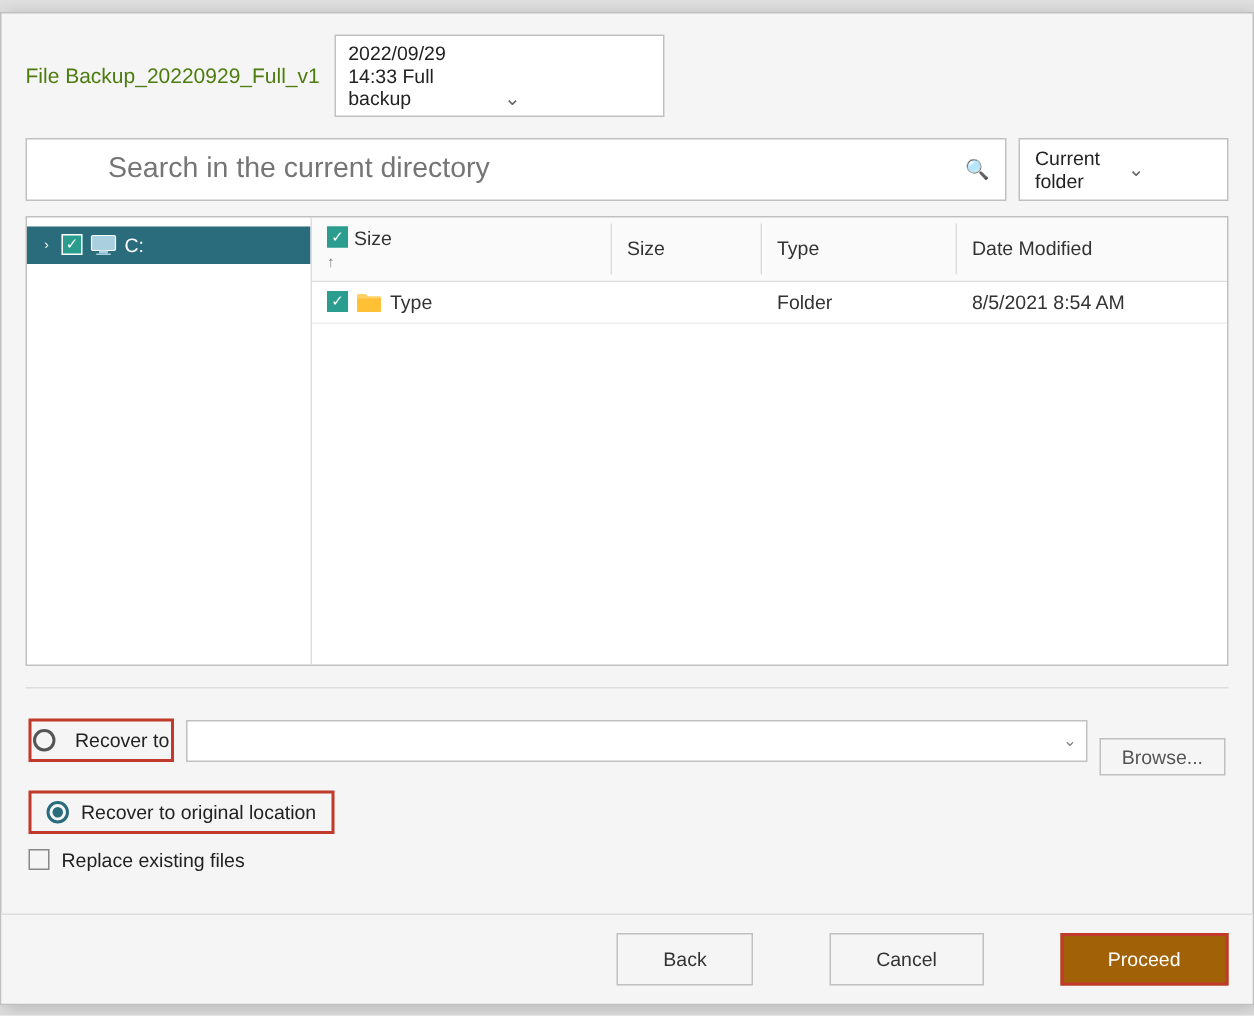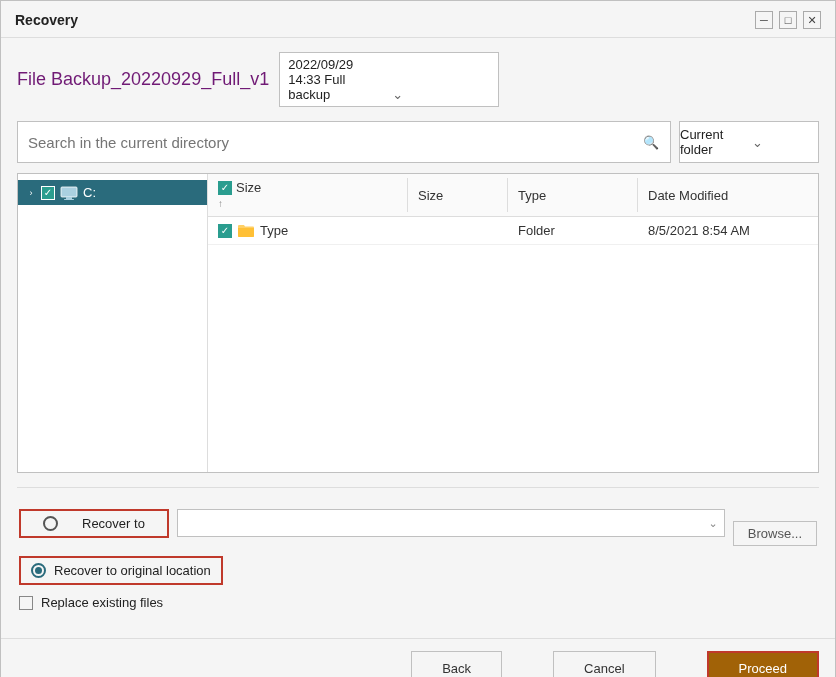--- a/index.html
+++ b/index.html
@@ -56,22 +56,22 @@
       flex: 1;
     }
 
     .backup-row {
       display: flex;
       align-items: center;
       gap: 10px;
       margin-bottom: 14px;
     }
     .backup-label {
-      font-size: 18px;
-      color: #701a75;
+      font-size: 14px;
+      color: #4d7c0f;
       white-space: nowrap;
     }
     .backup-dropdown {
       display: flex;
       align-items: flex-end;
       border: 1px solid #c0c0c0;
       background: #fff;
       padding: 4px 8px;
       gap: 6px;
       cursor: pointer;
@@ -91,31 +91,32 @@
       align-items: center;
       border: 1px solid #c0c0c0;
       background: #fff;
       padding: 5px 10px;
       gap: 6px;
     }
     .search-box input {
       border: none;
       outline: none;
       flex: 1;
-      font-size: 15px;
+      font-size: 19px;
       background: transparent;
       color: #888;
+      margin-left: 44px;
     }
     .search-icon { color: #888; font-size: 13px; }
     .folder-dropdown {
       display: flex;
       align-items: center;
       border: 1px solid #c0c0c0;
       background: #fff;
-      padding: 5px 0;
+      padding: 5px 10px;
       gap: 6px;
       cursor: pointer;
       min-width: 140px;
     }
     .folder-dropdown span { font-size: 13px; flex: 1; }
 
     .file-browser {
       display: flex;
       border: 1px solid #c0c0c0;
       background: #fff;
@@ -312,28 +313,20 @@
     .dropdown-arrow-sm {
       color: #888;
       font-size: 11px;
     }
   </style>
 </head>
 <body>
 
 <div class="window">
 
-  <div class="title-bar">
-    <span class="title-bar-title">Recovery</span>
-    <div class="title-bar-controls">
-      <button class="title-btn">─</button>
-      <button class="title-btn">□</button>
-      <button class="title-btn">✕</button>
-    </div>
-  </div>
 
   <div class="content">
 
     <div class="backup-row">
       <span class="backup-label">File Backup_20220929_Full_v1</span>
       <div class="backup-dropdown">
         <span>2022/09/29 14:33 Full backup</span>
         <span class="dropdown-arrow">⌄</span>
       </div>
     </div>
@@ -411,21 +404,21 @@
           </tbody>
         </table>
       </div>
     </div>
 
     <hr class="divider">
 
     <div class="recover-section">
 
       <div class="recover-to-full-row">
-        <div style="border: 2px solid #c0392b; padding: 5px 22px; display:flex; align-items:center; gap:24px;">
+        <div style="border: 2px solid #c0392b; padding: 5px 1px; display:flex; align-items:center; gap:13px;">
           <span class="radio-btn empty"></span>
           <span>Recover to</span>
         </div>
         <div class="recover-to-box-container">
           <input type="text" style="border: none; outline: none; flex: 1 1 0%; font-size: 13px; background: transparent;" value="">
           <span class="dropdown-arrow-sm">⌄</span>
         </div>
         <button class="browse-btn">Browse...</button>
       </div>
 

